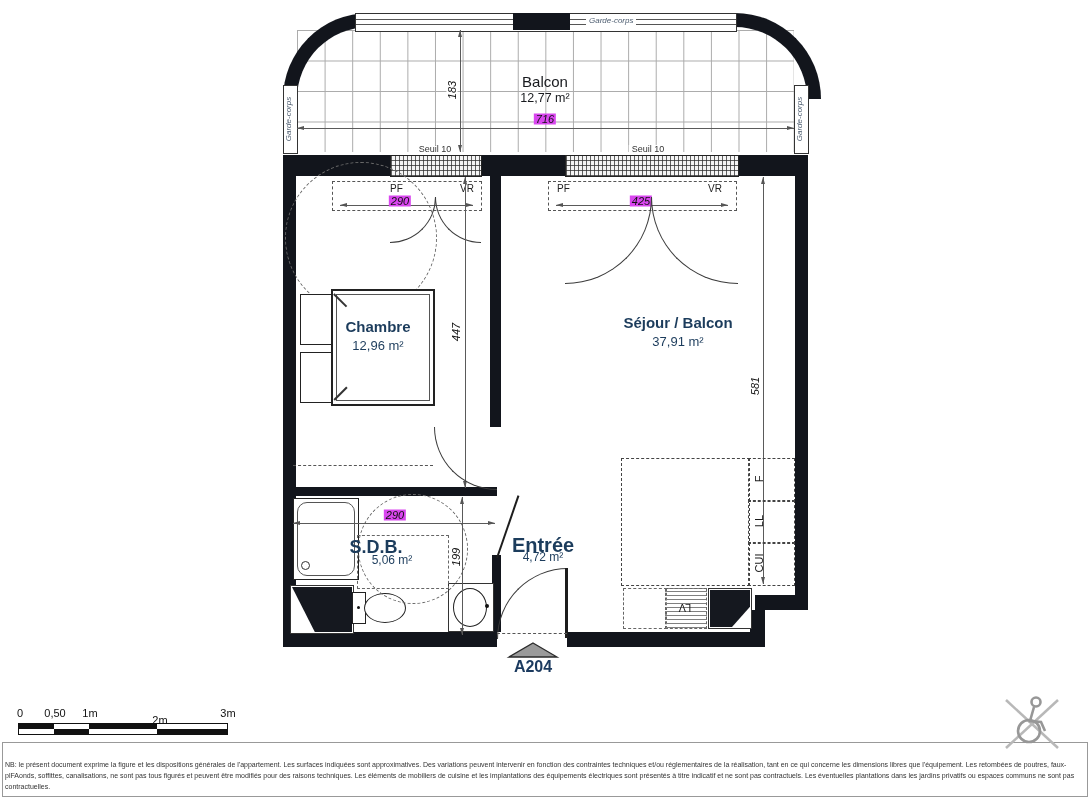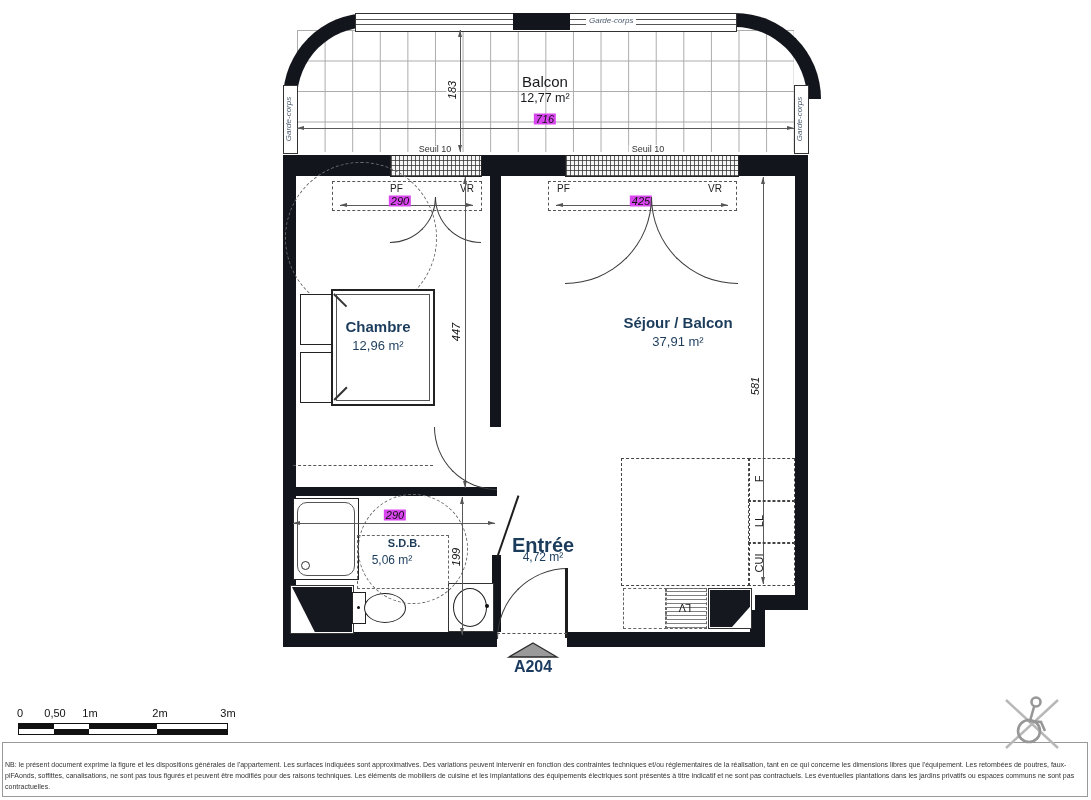--- a/index.html
+++ b/index.html
@@ -186,21 +186,21 @@
   </div>
   <div class="fx" style="left:364px;top:593px;width:40px;height:28px;border-width:1.5px;border-radius:50%"></div>
   <div class="fx-thin" style="left:448px;top:583px;width:44px;height:47px">
     <div class="abs" style="left:4px;top:4px;width:32px;height:37px;border:1.2px solid #222;border-radius:50%"></div>
     <div class="abs" style="left:36px;top:20px;width:4px;height:4px;background:#111;border-radius:50%"></div>
   </div>
 
   <div class="dashcircle" style="left:358px;top:494px;width:108px;height:108px"></div>
   <div class="dashbox" style="left:357px;top:535px;width:90px;height:52px;border-color:#666"></div>
 
-  <span class="rn" style="left:404px;top:538px;font-size:11px">S.D.B.</span>
+  <span class="rn" style="left:376px;top:538px;font-size:18px">S.D.B.</span>
   <span class="ra" style="left:392px;top:554px;font-size:12px">5,06 m²</span>
 
   <div class="dh" style="left:293px;top:523px;width:202px"></div>
   <span class="dt" style="left:395px;top:515px">290</span>
   <div class="dv" style="left:462px;top:497px;height:138px"></div>
   <span class="dtv" style="left:456px;top:557px">199</span>
 
   <div class="leaf" style="left:496px;top:492px;width:2px;height:66px;transform:rotate(19deg);transform-origin:50% 100%"></div>
 
   <span class="rn" style="left:543px;top:535px;font-size:20px">Entrée</span>
@@ -212,21 +212,21 @@
 
   <svg class="abs" style="left:506px;top:640px" width="54" height="20" viewBox="0 0 54 20">
     <polygon points="27,3 51,17 3,17" fill="#9a9a9a" stroke="#2b2b2b" stroke-width="1.3"></polygon>
   </svg>
   <span class="unit" style="left:533px;top:659px">A204</span>
 
   <div class="abs" style="left:16px;top:708px;width:220px;height:32px">
     <span class="sclbl" style="left:4px;top:0">0</span>
     <span class="sclbl" style="left:39px;top:0">0,50</span>
     <span class="sclbl" style="left:74px;top:0">1m</span>
-    <span class="sclbl" style="left:144px;top:0">2m</span>
+    <span class="sclbl" style="left:144px;top:7px">2m</span>
     <span class="sclbl" style="left:212px;top:0">3m</span>
     <div class="abs" style="left:2px;top:15px;width:210px;height:12px;border:1px solid #111;box-sizing:border-box">
       <div class="scrow">
         <div class="scseg" style="width:35px;background:#111"></div>
         <div class="scseg" style="width:35px;background:#fff"></div>
         <div class="scseg" style="width:68px;background:#111"></div>
         <div class="scseg" style="width:70px;background:#fff"></div>
       </div>
       <div class="scrow">
         <div class="scseg" style="width:35px;background:#fff"></div>

